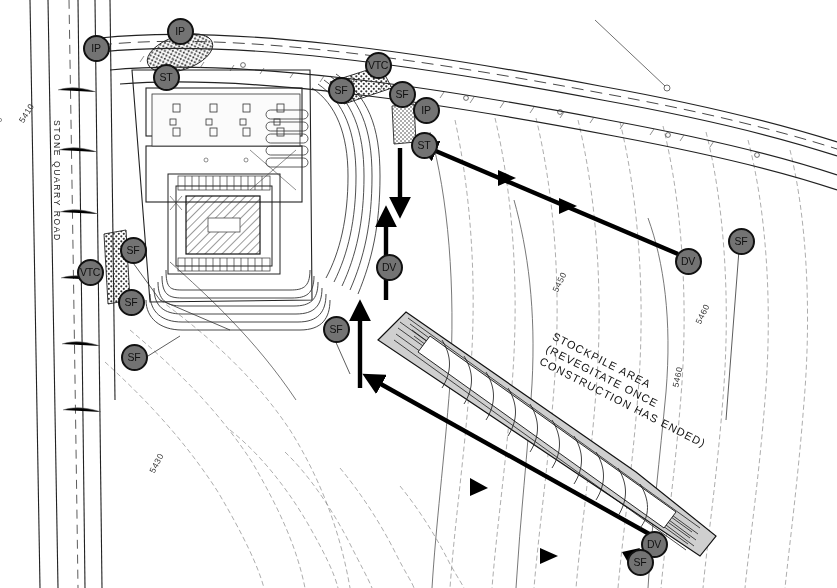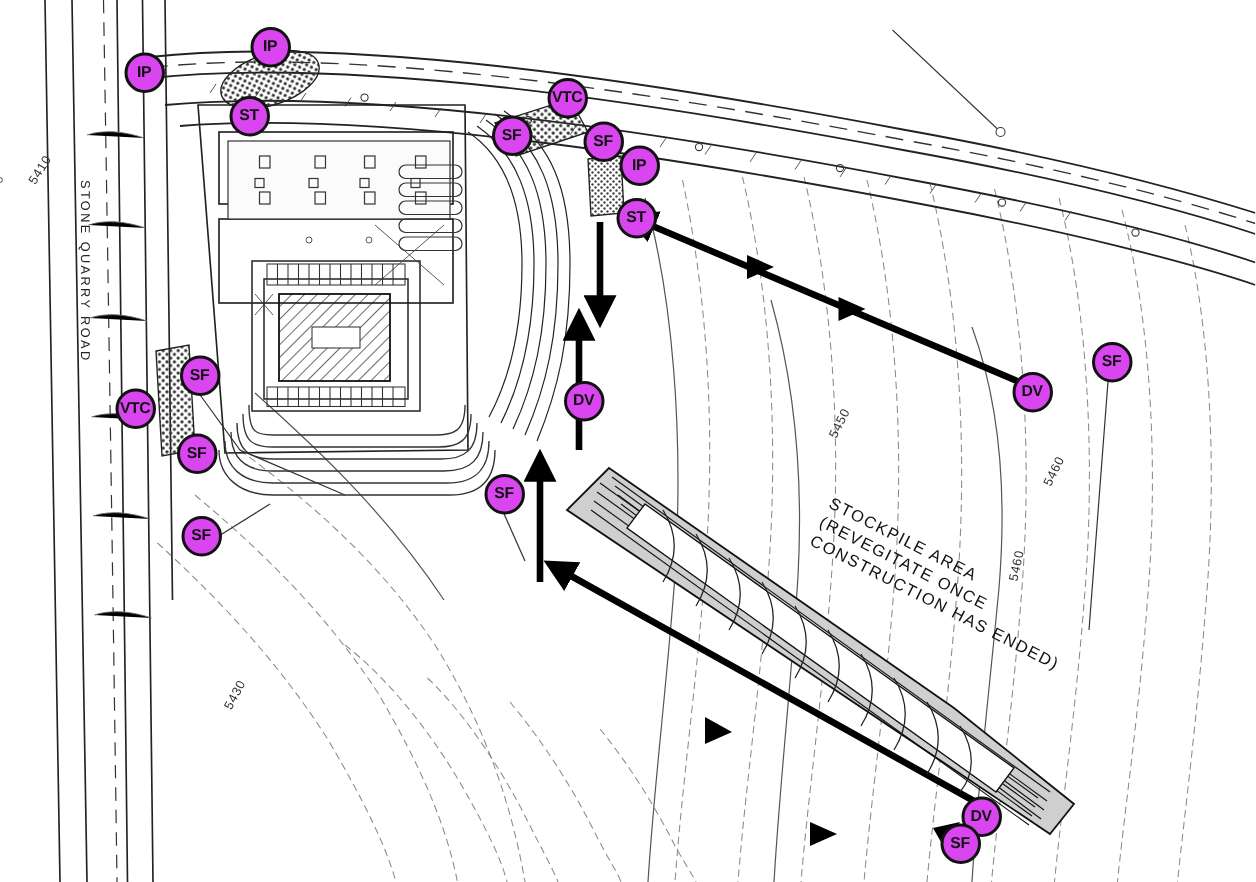--- a/index.html
+++ b/index.html
@@ -2,23 +2,23 @@
 <html><head>
 <meta charset="utf-8">
 <title>Erosion Control Site Plan</title>
 <style>
   html,body{margin:0;padding:0;background:#ffffff;}
   body{font-family:"Liberation Sans",sans-serif;}
   #sheet{position:relative;width:837px;height:588px;background:#ffffff;overflow:hidden;}
   #sheet svg{position:absolute;left:0;top:0;width:837px;height:588px;}
   .callout-layer{position:absolute;left:0;top:0;width:837px;height:588px;pointer-events:none;}
   .callout{position:absolute;width:26px;height:26px;margin-left:-13px;margin-top:-13px;
-           border:2.2px solid #111;border-radius:50%;background:#d946ef;
+           border:2.2px solid #111;border-radius:50%;background:#737373;
            display:flex;align-items:center;justify-content:center;
-           font-family:"Liberation Sans",sans-serif;font-weight:bold;font-size:11.5px;
+           font-family:"Liberation Sans",sans-serif;font-weight:normal;font-size:11.5px;
            color:#111;letter-spacing:-0.3px;pointer-events:auto;cursor:pointer;}
   .callout.sm{width:23px;height:23px;margin-left:-11.5px;margin-top:-11.5px;font-size:10.5px;}
   .maplabel{position:absolute;font-family:"Liberation Sans",sans-serif;
             color:#1a1a1a;white-space:nowrap;pointer-events:none;}
   .contour-lbl{font-size:8.5px;letter-spacing:0.5px;color:#333;}
   .road-lbl{font-size:8.5px;letter-spacing:1.6px;color:#222;}
   .stock-lbl{font-size:11px;letter-spacing:1.1px;color:#111;font-weight:500;}
 </style>
 </head>
 <body>

